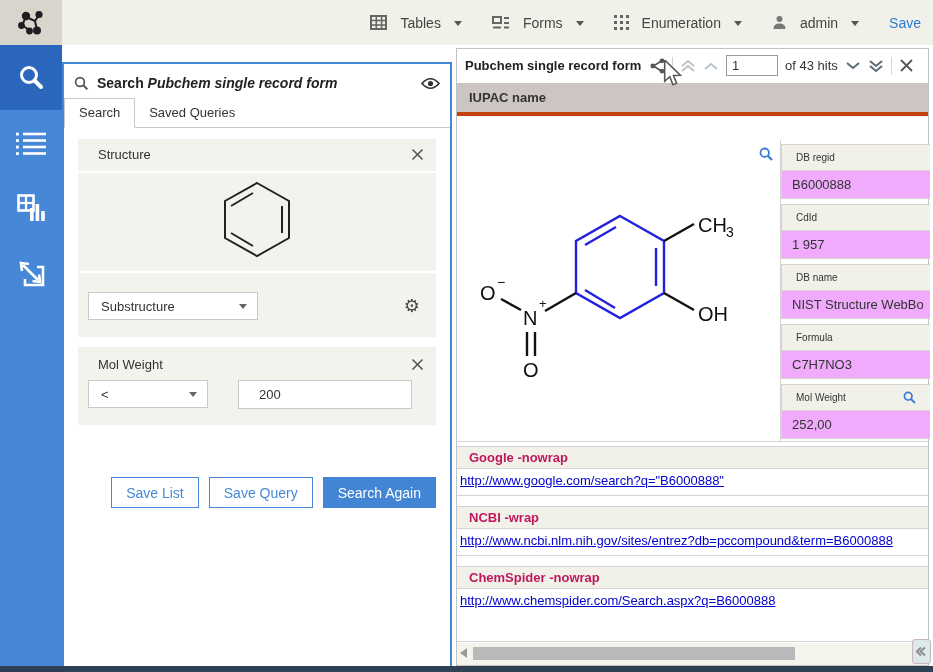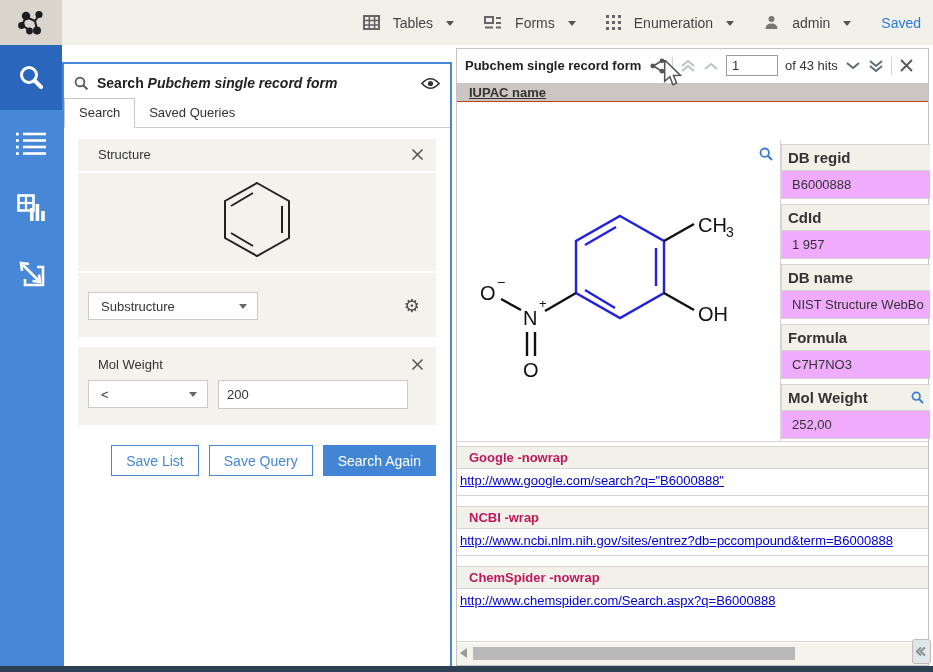--- a/index.html
+++ b/index.html
@@ -36,42 +36,42 @@
   .fb-molweight { top:283px; height:78px; }
   .fb-head { height:30px; display:flex; align-items:center; padding:0 12px 0 20px; }
   .fb-title { font-size:13px; color:#333; }
   .fb-close { margin-left:auto; cursor:pointer; display:flex; }
   .fb-canvas { position:absolute; left:0; top:32px; width:358px; height:102px; border-top:2px solid #fff; border-bottom:2px solid #fff; cursor:pointer; }
   .fb-foot { position:absolute; left:0; top:136px; width:358px; height:62px; display:flex; align-items:center; padding:0 16px 0 10px; }
   .selectbox { background:#fff; border:1px solid #c9c9c9; height:28px; display:flex; align-items:center; font-size:13px; color:#333; padding:0 10px 0 12px; cursor:pointer; }
   .selectbox .caret { margin-left:auto; border-top-color:#666; }
   .gear { margin-left:auto; font-size:18px; color:#4a4a4a; cursor:pointer; line-height:1; }
   .mw-row { position:absolute; left:10px; top:33px; display:flex; gap:10px; }
-  .mw-input { width:190px; height:29px; border:1px solid #c9c9c9; font-size:13px; color:#333; padding:0 8px; font-family:inherit; background:#fff; }
+  .mw-input { width:174px; height:29px; border:1px solid #c9c9c9; font-size:13px; color:#333; padding:0 20px; font-family:inherit; background:#fff;margin-left:20px; }
   .btn-row { position:absolute; left:0; top:381px; width:372px; display:flex; justify-content:flex-end; gap:10px; }
-  .btn { height:31px; font-size:14px; border:1px solid #4687d7; background:#fff; color:#4687d7; padding:0 14px; cursor:pointer; font-family:inherit; }
+  .btn { height:31px; font-size:14px; border:1px solid #4687d7; background:#fff; color:#4687d7; padding:0 14px; cursor:pointer; font-family:inherit;margin-top:32px; }
   .btn.primary { background:#4285d4; color:#fff; border-color:#4285d4; }
 
   
   .record-panel { position:absolute; left:456px; top:48px; width:473px; height:618px; background:#fff; border:1px solid #c3c3c3; border-right:1px solid #c3c3c3; }
   .rp-header { position:absolute; left:0; top:0; width:100%; height:33px; display:flex; align-items:center; padding:0 8px; }
   .rp-title { font-size:13px; font-weight:bold; color:#222; white-space:nowrap; }
   .rp-controls { position:absolute; left:193px; top:0; height:33px; display:flex; align-items:center; gap:7px; }
   .vdiv { width:1px; height:18px; background:#d5d5d5; }
   .nav-ico { display:flex; cursor:pointer; }
   .pager-input { width:52px; height:21px; border:1px solid #9b9b9b; font-size:13px; padding:0 5px; color:#333; font-family:inherit; }
   .hits-label { font-size:13px; color:#333; white-space:nowrap; }
-  .iupac-head { position:absolute; left:0; top:34px; width:100%; height:19px; background:#ccc5c4; border-bottom:1px solid #c2410c; display:flex; align-items:center; padding:0 12px; font-size:13px; font-weight:bold; color:#333;text-decoration:underline; }
+  .iupac-head { position:absolute; left:0; top:34px; width:100%; height:33px; background:#ccc5c4; border-bottom:4px solid #c2410c; display:flex; align-items:center; padding:0 12px; font-size:13px; font-weight:bold; color:#333; }
   .iupac-value { position:absolute; left:0; top:62px; width:100%; height:29px; background:#fff; border:2px solid #4a86c8; display:flex; align-items:center; padding:0 10px; font-size:13px; color:#333; }
   .content-row { position:absolute; left:0; top:91px; width:100%; height:302px; border-bottom:1px solid #d9d2d2; }
   .struct-cell { position:absolute; left:0; top:0; width:324px; height:302px; border-right:1px solid #d9d2d2; }
   .struct-zoom { position:absolute; right:7px; top:7px; cursor:pointer; }
   .fields-col { position:absolute; left:324px; top:4px; width:149px; }
   .fgroup { border:1px solid #d9d2d2; border-right:none; margin-bottom:5px; }
-  .fg-head { background:#f2f1e9; height:26px; line-height:26px; font-size:15px; font-weight:bold; color:#333; padding:0 6px; border-bottom:1px solid #d9d2d2; white-space:nowrap; overflow:hidden; display:flex; align-items:center; }
+  .fg-head { background:#f2f1e9; height:26px; line-height:26px; font-size:10px; font-weight:normal; color:#333; padding:0 14px; border-bottom:1px solid #d9d2d2; white-space:nowrap; overflow:hidden; display:flex; align-items:center; }
   .fg-val { background:#f0abfc; height:27px; line-height:27px; font-size:13px; color:#333; padding:0 10px; white-space:nowrap; overflow:hidden; }
   .fg-zoom { margin-left:auto; display:flex; cursor:pointer; }
   .link-section { position:absolute; left:0; width:100%; border-top:1px solid #d9d2d2; border-bottom:1px solid #d9d2d2; }
   .ls-head { background:#f2f1e9; height:22px; line-height:22px; font-size:13px; font-weight:bold; color:#be185d; padding:0 12px; border-bottom:1px solid #d9d2d2; }
   .ls-val { background:#fff; height:26px; line-height:24px; font-size:13px; padding:0 3px; white-space:nowrap; overflow:hidden; }
   .ls-val a { color:#0000cc; text-decoration:underline; cursor:pointer; }
   .blank-row { position:absolute; left:0; top:564px; width:100%; height:29px; border-bottom:1px solid #d9d2d2; background:#fff; }
   .hscroll { position:absolute; left:0; top:594px; width:100%; height:22px; background:#f4f3ec; }
   .hs-arrow { position:absolute; left:3px; top:5px; width:0; height:0; border-top:5px solid transparent; border-bottom:5px solid transparent; border-right:7px solid #9a9a9a; cursor:pointer; }
   .hs-thumb { position:absolute; left:16px; top:4px; width:322px; height:13px; background:#b9b9b9; cursor:grab; }
@@ -140,21 +140,21 @@
       <span class="caret"></span>
     </div>
     <div class="menu-item">
       <svg width="15" height="15" viewBox="0 0 15 15">
         <circle cx="7.5" cy="4" r="3" fill="#777"></circle>
         <path d="M1.5 14 Q1.5 8.5 7.5 8.5 Q13.5 8.5 13.5 14 Z" fill="#777"></path>
       </svg>
       <span>admin</span>
       <span class="caret"></span>
     </div>
-    <span class="help-link">Saved</span>
+    <span class="help-link">Save</span>
   </div>
 </div>
 
 <div class="sidebar">
   <div class="side-item active">
     <svg width="28" height="28" viewBox="0 0 28 28">
       <circle cx="12" cy="11" r="7.5" fill="none" stroke="#fff" stroke-width="3"></circle>
       <line x1="17.5" y1="16.5" x2="24" y2="23" stroke="#fff" stroke-width="4" stroke-linecap="round"></line>
     </svg>
   </div>

